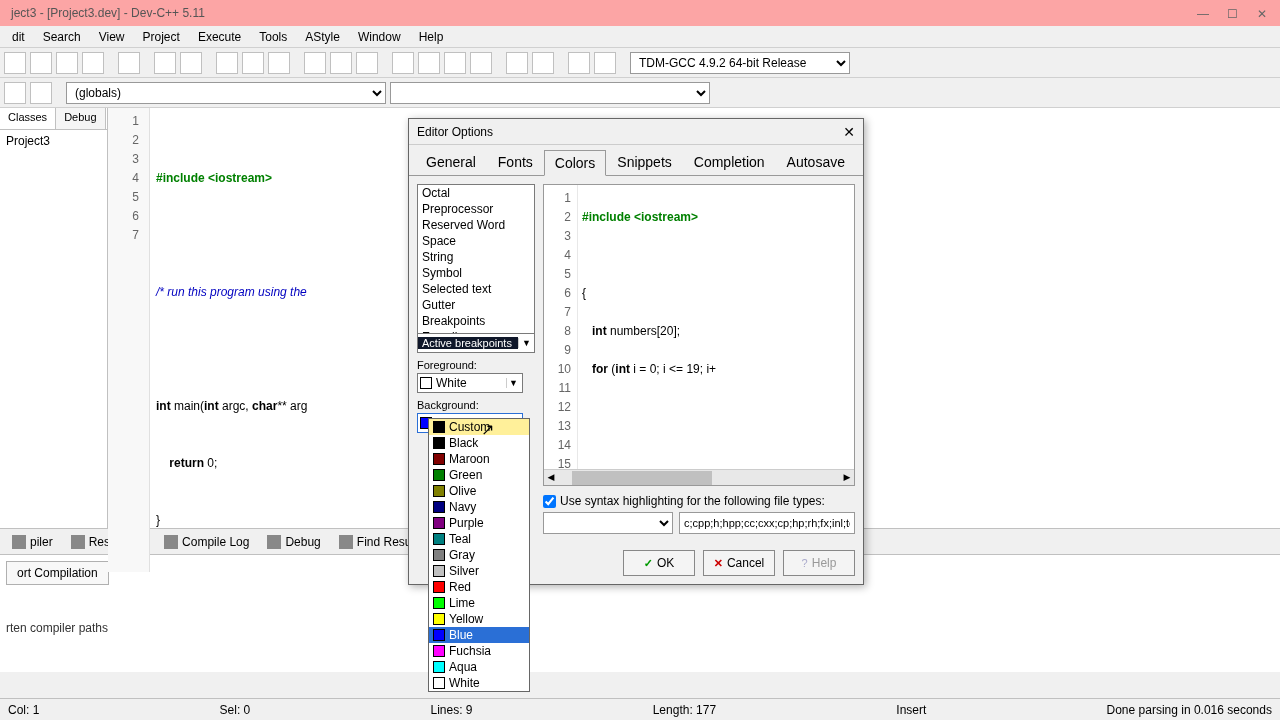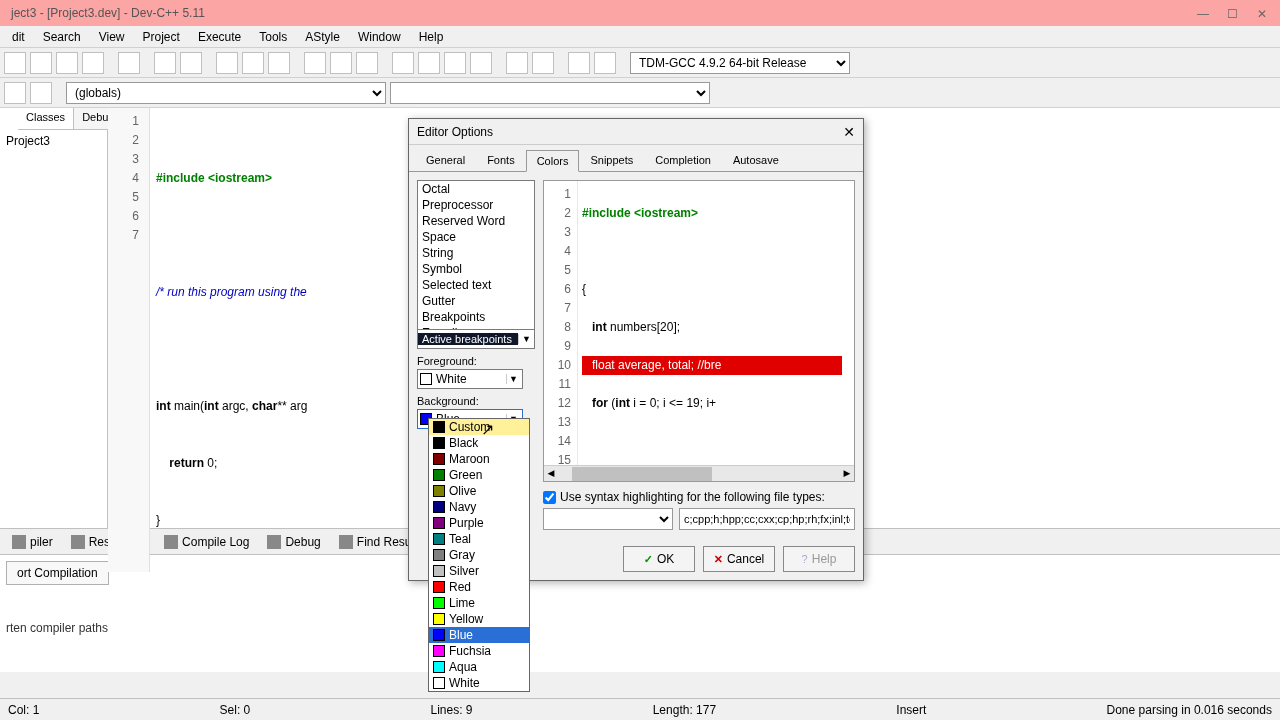--- a/index.html
+++ b/index.html
@@ -20,21 +20,21 @@
 .tbtn { width:22px; height:22px; background:#fff; border:1px solid #c0c0c0; display:inline-block; }
 .tsep { width:6px; height:22px; }
 .tcombo { height:22px; background:#fff; border:1px solid #999; padding:2px 4px; }
 .tcombo.w1 { width:220px; }
 .tcombo.w2 { width:320px; }
 .tcombo.w3 { width:320px; }
 
 
 .main { display:flex; height:420px; }
 .leftpanel { width:108px; border-right:1px solid #c0c0c0; background:#fff; }
-.lefttabs { height:22px; display:flex; border-bottom:1px solid #c0c0c0;margin-left:18px; }
+.lefttabs { height:22px; display:flex; border-bottom:1px solid #c0c0c0; }
 .lefttabs span { padding:3px 8px; border-right:1px solid #c0c0c0; background:#f5f5f5; font-size:11px; }
 .lefttabs span.active { background:#fff; }
 .treeitem { padding:4px 6px; }
 
 
 .editor { flex:1; background:#fff; display:flex; flex-direction:column; }
 .edtabs { height:22px; display:flex; border-bottom:1px solid #c0c0c0; background:#f0f0f0; }
 .edtabs span { padding:3px 12px; border-right:1px solid #c0c0c0; background:#f5f5f5; font-size:11px; }
 .edtabs span.active { background:#fff; }
 .code { flex:1; display:flex; font-family:Consolas,monospace; font-size:14px; position:relative; }
@@ -56,21 +56,21 @@
 .compilepanel .txt { margin-top:30px; color:#333; }
 
 
 .statusbar { height:22px; background:#f0f0f0; border-top:1px solid #c0c0c0; display:flex; align-items:center; padding:0 8px; gap:24px; font-size:11px; position:absolute; bottom:0; left:0; right:0;justify-content:space-between; }
 
 
 .dialog { position:absolute; left:408px; top:118px; width:456px; background:#f0f0f0; border:1px solid #666; box-shadow:2px 2px 8px rgba(0,0,0,.3); }
 .dlgtitle { height:26px; display:flex; align-items:center; justify-content:space-between; padding:0 8px; border-bottom:1px solid #ccc; }
 .dlgtitle .close { font-size:14px; cursor:pointer; }
 .dlgtabs { display:flex; padding:4px 6px 0; gap:0; }
-.dlgtabs span { padding:4px 10px; border:1px solid transparent; cursor:default; font-size:11px; }
+.dlgtabs span { padding:4px 10px; border:1px solid transparent; cursor:default; font-size:14px; }
 .dlgtabs span.active { border:1px solid #999; border-bottom-color:#f0f0f0; background:#f0f0f0; position:relative; top:1px; }
 .dlgbody { border-top:1px solid #999; padding:8px; display:flex; gap:8px; }
 
 .catlist { width:118px; height:150px; background:#fff; border:1px solid #7a7a7a; overflow-y:scroll; font-size:11px; }
 .catlist div { padding:1px 4px; }
 .catcombo { width:118px; height:20px; background:#fff; border:1px solid #7a7a7a; display:flex; align-items:center; position:relative; margin-top:-1px; }
 .catcombo .txt { flex:1; padding:0 4px; font-size:11px; }
 .catcombo .arr { width:16px; text-align:center; border-left:1px solid #ccc; font-size:9px; }
 .catcombo.sel .txt { background:#0f172a; color:#fff; }
 
@@ -310,21 +310,20 @@
             <div>13</div>
             <div>14</div>
             <div>15</div>
             <div>16</div>
         </div>
         <div class="ptxt">
 <div><span class="pp">#include &lt;iostream&gt;</span></div>
 <div>&nbsp;</div>
 <div><span>{</span></div>
 <div><span class="kw">   int</span><span> numbers[20];</span></div>
-<div><span class="bp">   float average, total; //bre</span></div>
 <div><span class="kw">   for</span><span> (</span><span class="kw">int</span><span> i = 0; i &lt;= 19; i+</span></div>
 
 
 
 
 
 
 
 
         </div>

